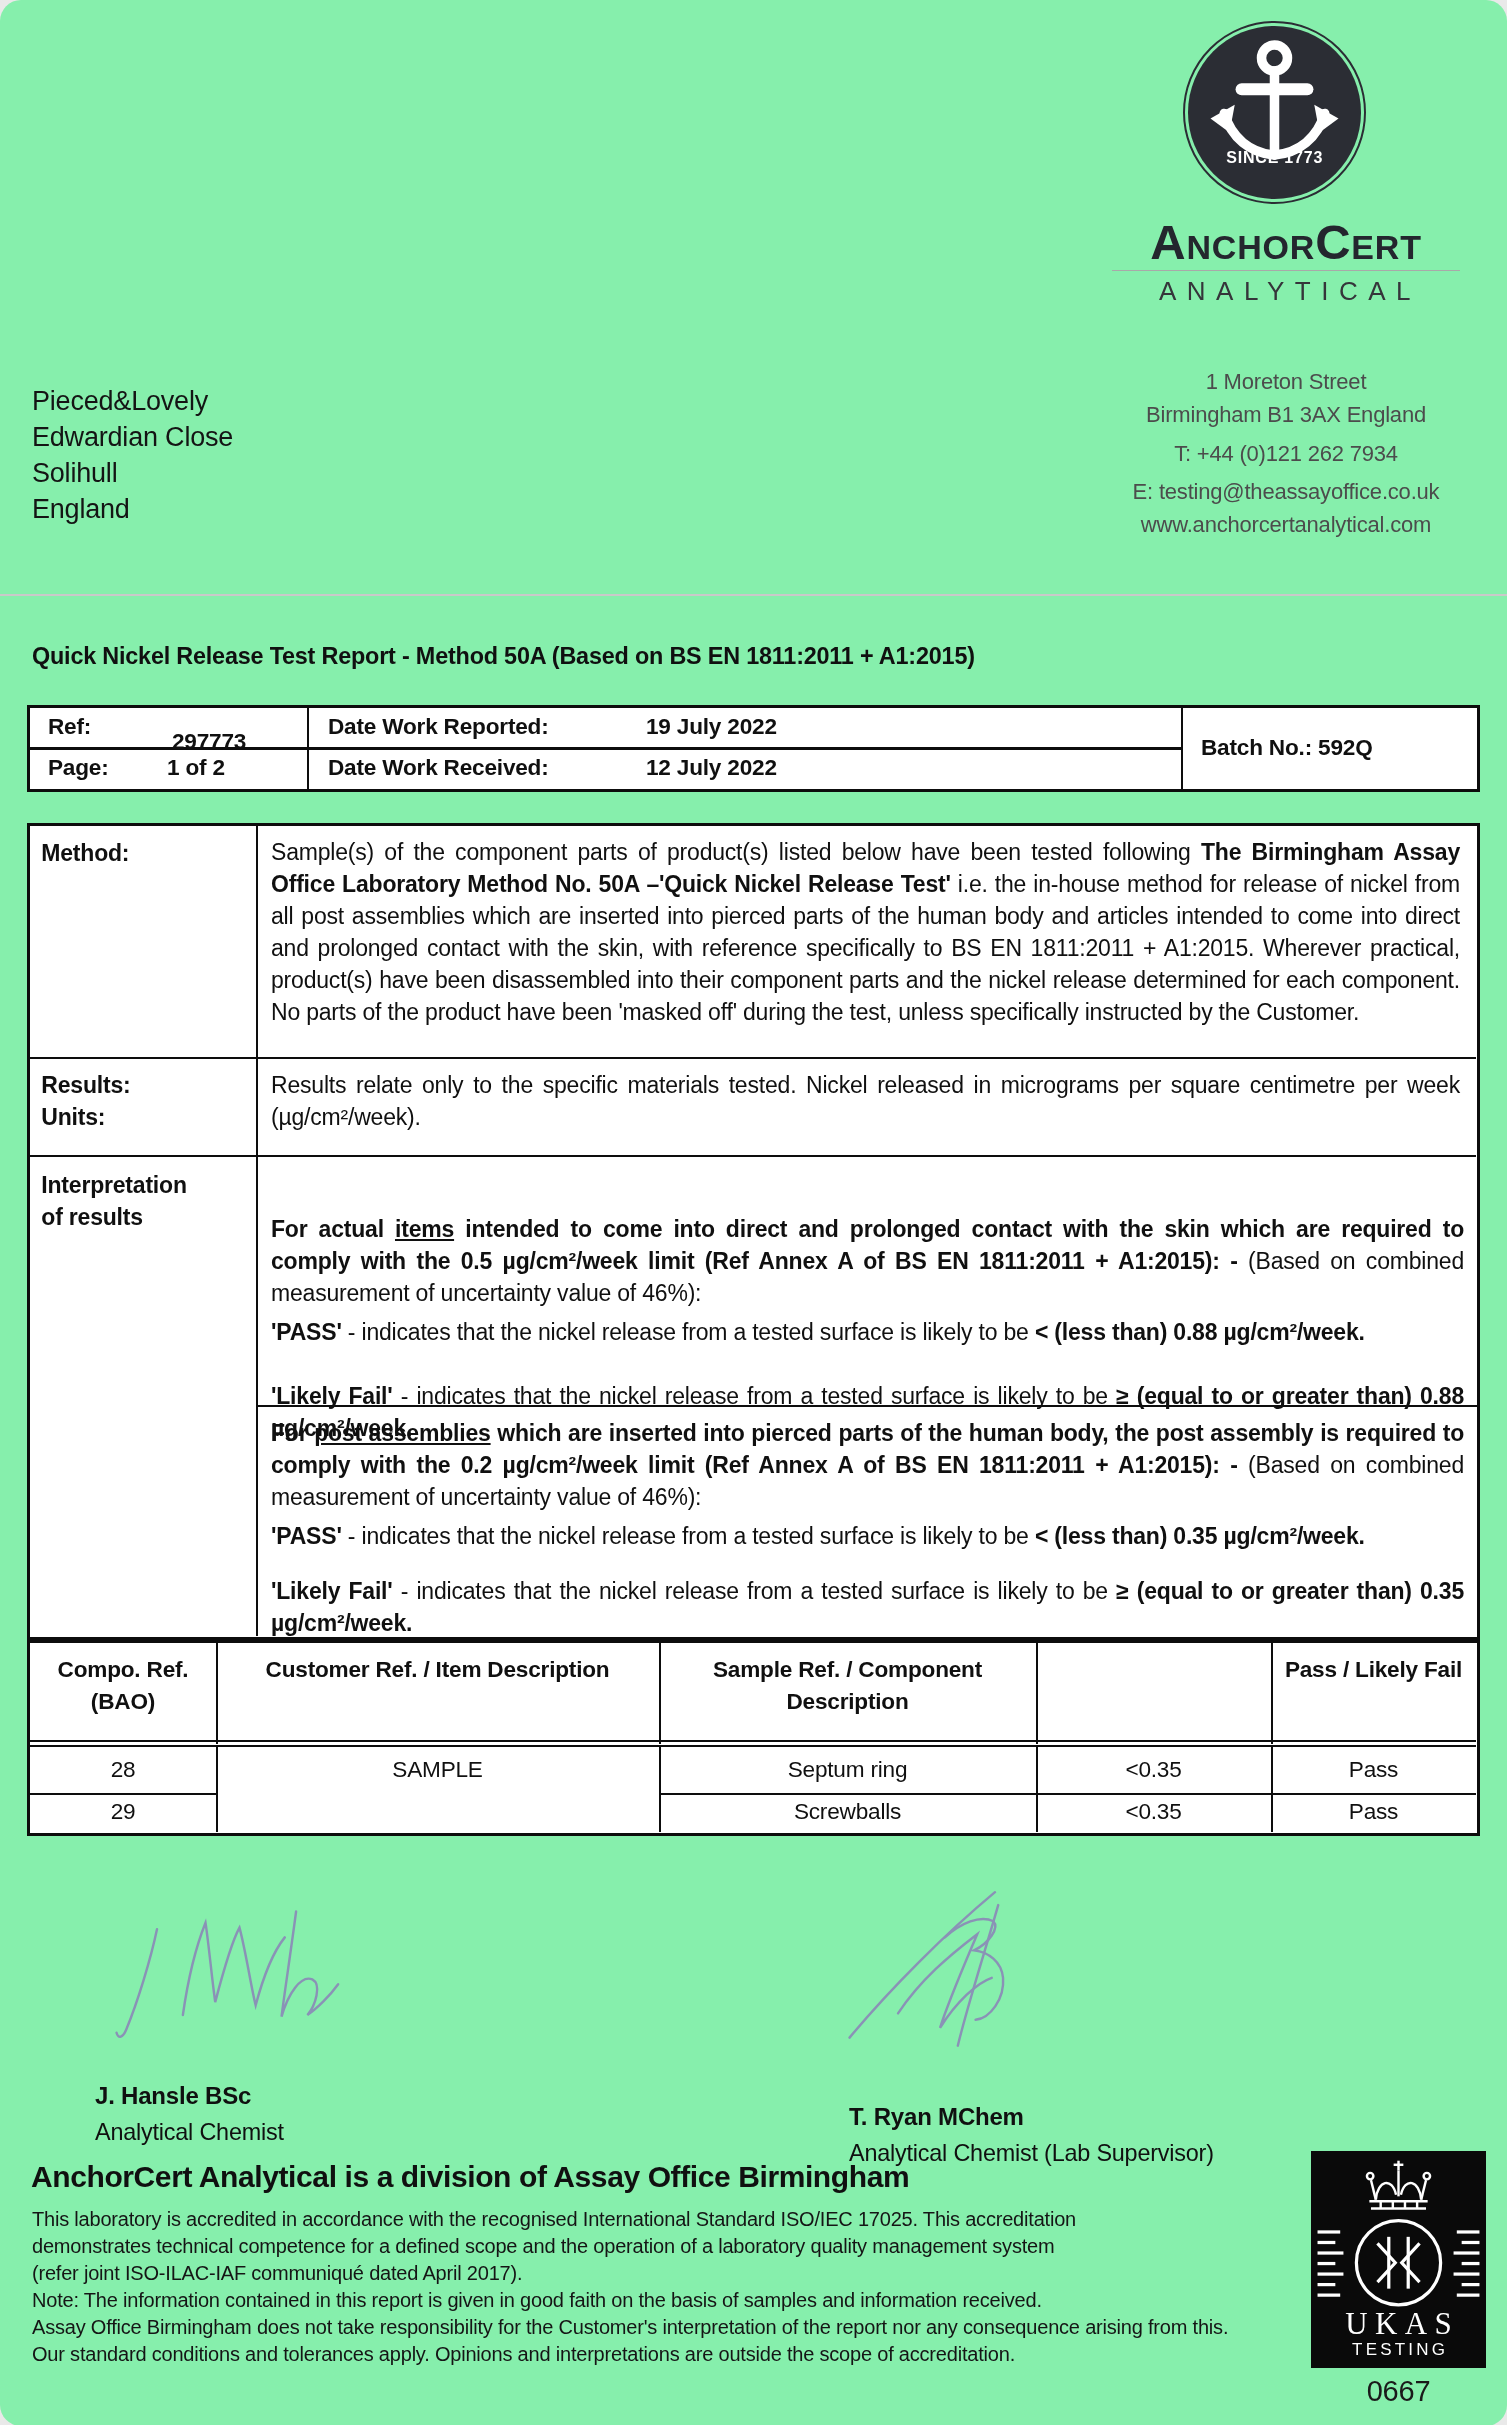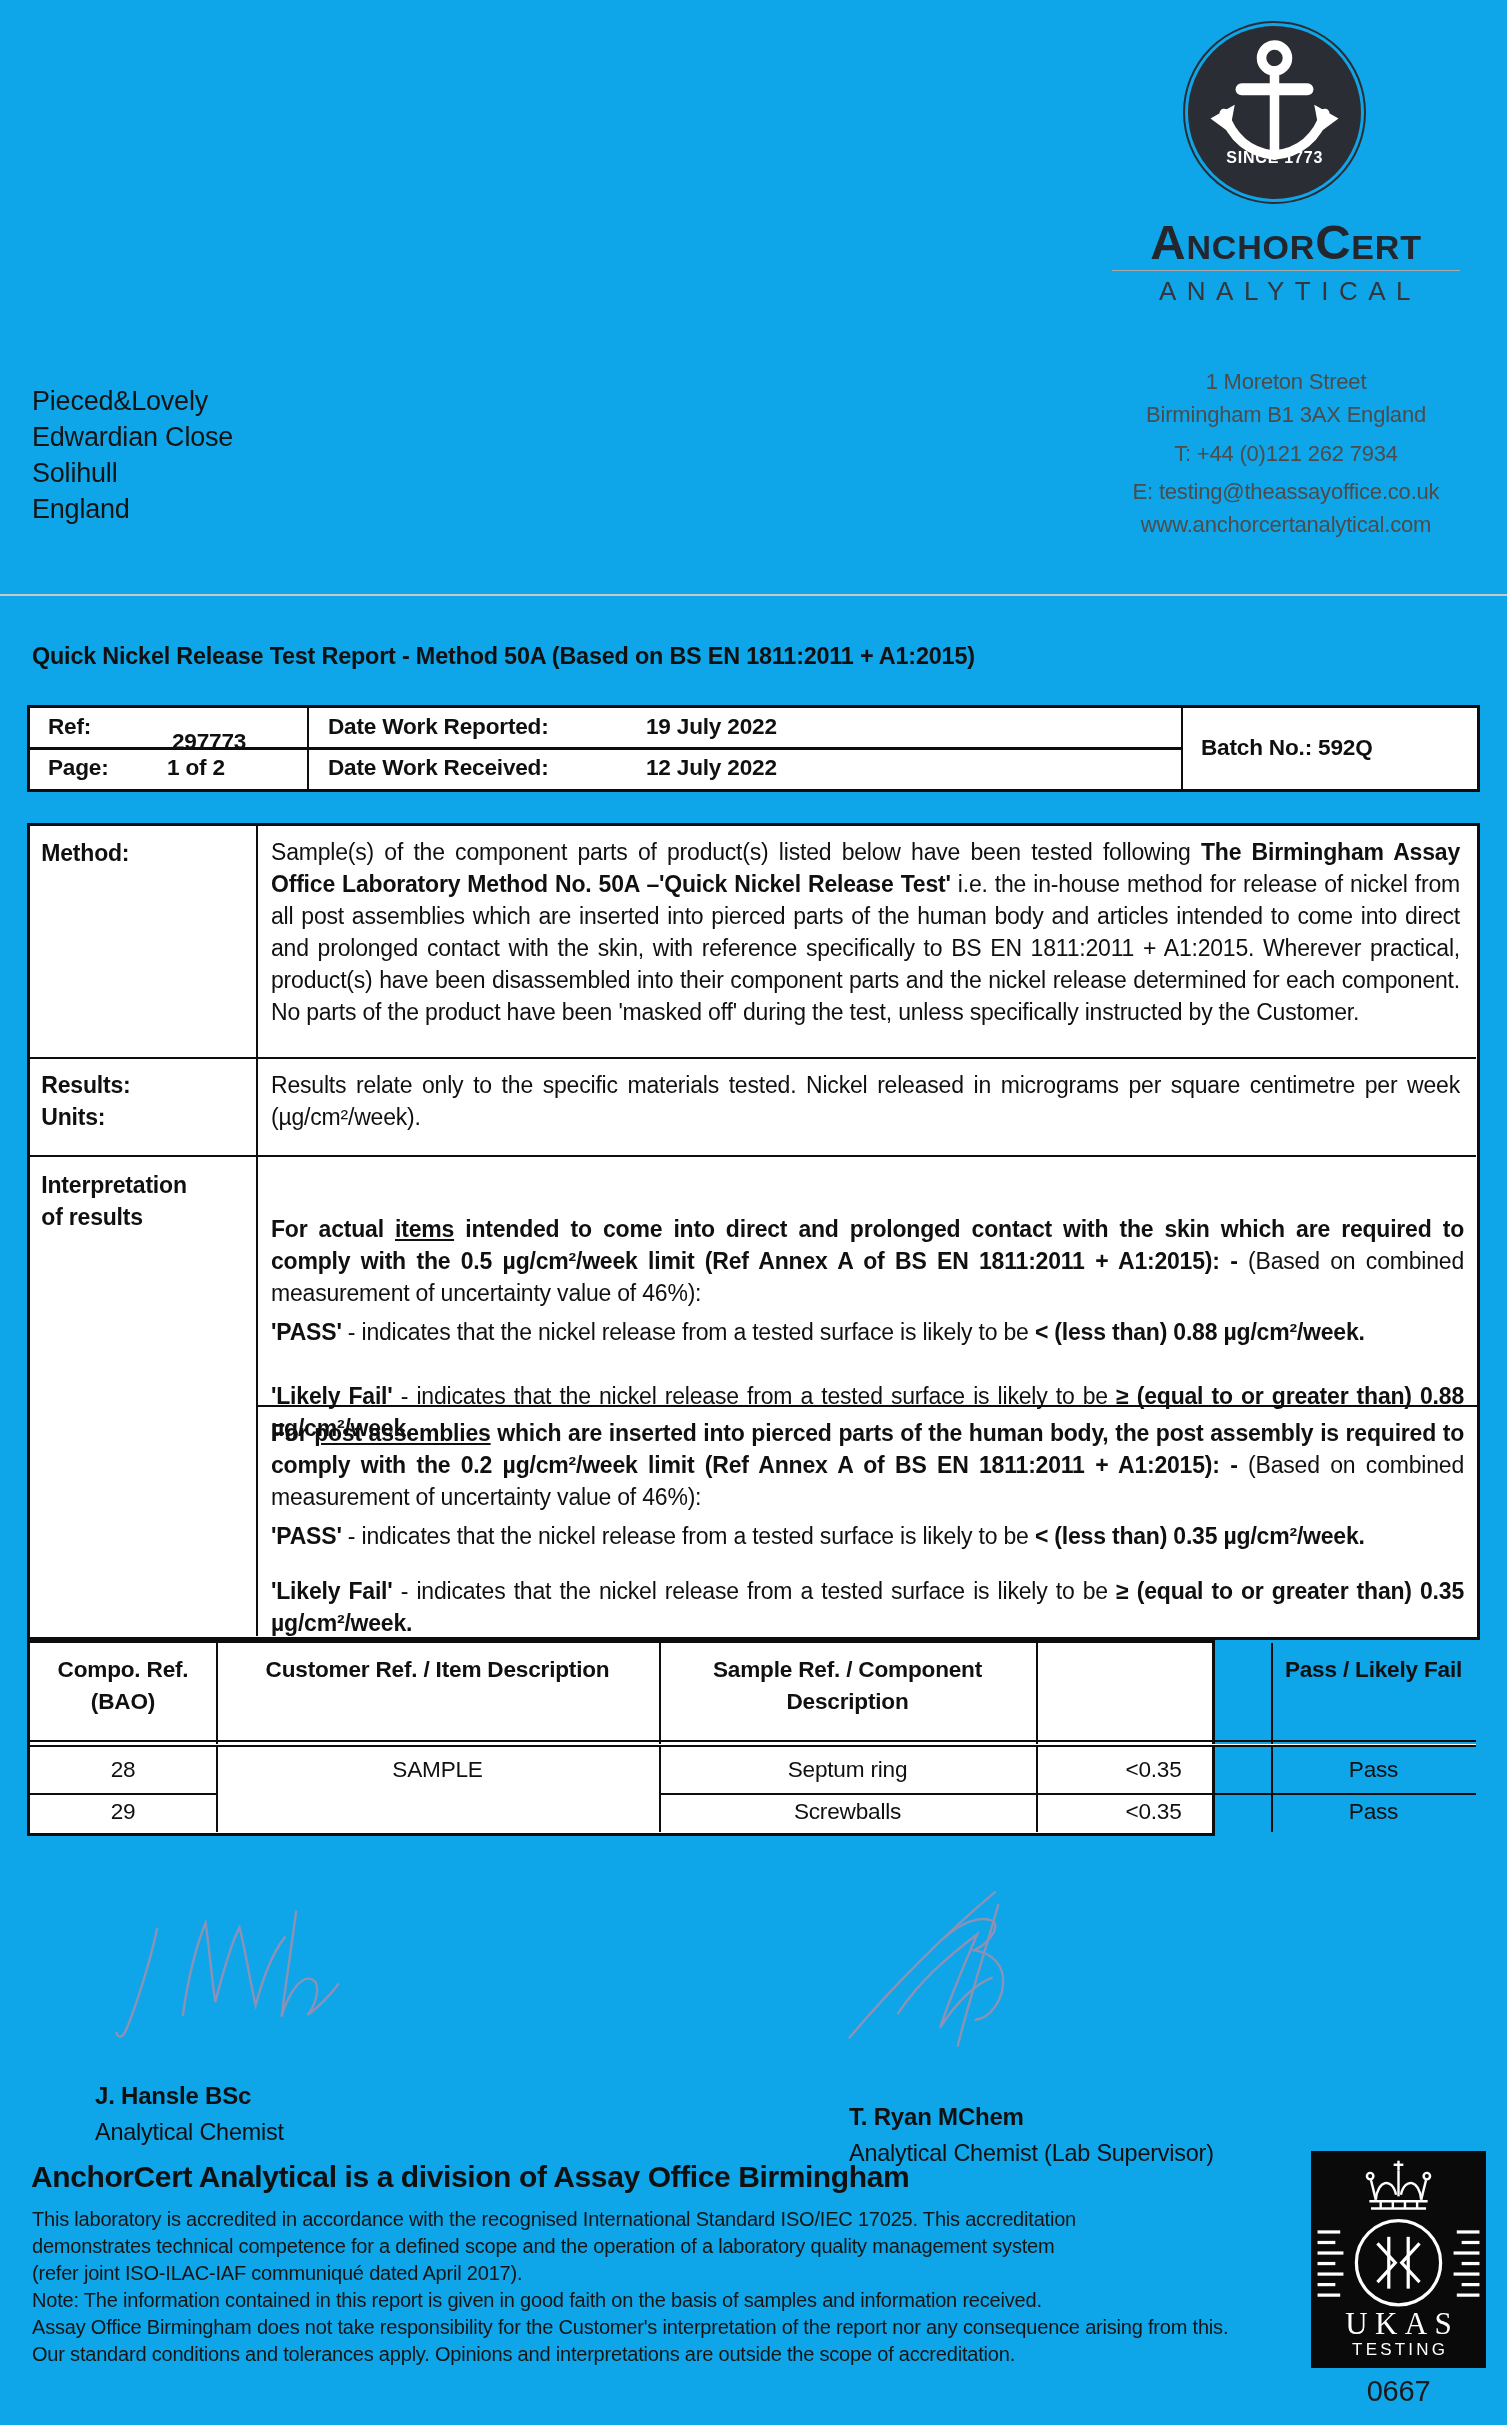--- a/index.html
+++ b/index.html
@@ -1,17 +1,17 @@
 <!DOCTYPE html>
 <html style="font-size:13px"><head>
 <meta charset="utf-8">
 <style>
   html,body{margin:0;padding:0;background:#e9e9e9;}
-  .page{position:relative;width:1507px;height:2426px;background:#0ea5e9;overflow:hidden;
-        font-family:"Liberation Sans",sans-serif;color:#101010;letter-spacing:-0.2px;}
+  .page{position:relative;width:1507px;height:2426px;background:#86efac;overflow:hidden;
+        font-family:"Liberation Sans",sans-serif;color:#101010;letter-spacing:-0.2px;border-radius:21px;}
   .abs{position:absolute;}
   .b{font-weight:bold;}
   .u{text-decoration:underline;}
 
   
   .logo-circle-outer{position:absolute;left:1183px;top:21px;width:173px;height:173px;border:2.4px solid #2b2d34;border-radius:50%;padding:3.2px;box-sizing:content-box;}
   .logo-circle-inner{width:100%;height:100%;background:#2b2d34;border-radius:50%;position:relative;}
   .logo-since{position:absolute;left:0;right:0;top:123px;text-align:center;color:#fff;font-size:16px;font-weight:bold;letter-spacing:0.8px;}
   .brand{position:absolute;left:1104px;top:217px;width:364px;text-align:center;}
   .brand-name{font-variant:small-caps;font-size:49px;font-weight:600;color:#24262e;letter-spacing:0.8px;line-height:50px;}
@@ -147,21 +147,21 @@
       <p style="margin-top:32px;"><span class="b">'Likely Fail'</span><span> - indicates that the nickel release from a tested surface is likely to be </span><span class="b">≥ (equal to or greater than) 0.88 µg/cm²/week.</span></p>
     </div>
 
     <div class="cell-body" style="left:241px;top:591px;width:1193px;">
       <p><span class="b">For </span><span class="b u">post assemblies</span><span class="b"> which are inserted into pierced parts of the human body, the post assembly is required to comply with the 0.2 µg/cm²/week limit (Ref Annex A of BS EN 1811:2011 + A1:2015): - </span><span>(Based on combined measurement of uncertainty value of 46%):</span></p>
       <p style="margin-top:7.3px;"><span class="b">'PASS'</span><span> - indicates that the nickel release from a tested surface is likely to be </span><span class="b">&lt; (less than) 0.35 µg/cm²/week.</span></p>
       <p style="margin-top:22.6px;"><span class="b">'Likely Fail'</span><span> - indicates that the nickel release from a tested surface is likely to be </span><span class="b">≥ (equal to or greater than) 0.35 µg/cm²/week.</span></p>
     </div>
   </div>
 
-  <div class="box" style="left:27px;top:1640px;width:1188px;height:196px;padding-left:44px;">
+  <div class="box" style="left:27px;top:1640px;width:1453px;height:196px;padding-left:44px;">
     <div class="vline" style="left:186px;top:0;width:2.4px;height:189px;"></div>
     <div class="vline" style="left:629px;top:0;width:2.4px;height:189px;"></div>
     <div class="vline" style="left:1006px;top:0;width:2.4px;height:189px;"></div>
     <div class="vline" style="left:1241px;top:0;width:2.4px;height:189px;"></div>
     <div class="hline" style="left:0;top:97px;width:1446px;height:2.4px;"></div>
     <div class="hline" style="left:0;top:101px;width:1446px;height:1.6px;background:#ffffff;"></div>
     <div class="hline" style="left:0;top:102px;width:1446px;height:2.4px;"></div>
     <div class="hline" style="left:0;top:150px;width:186px;height:2.4px;"></div>
     <div class="hline" style="left:629px;top:150px;width:817px;height:2.4px;"></div>
 

